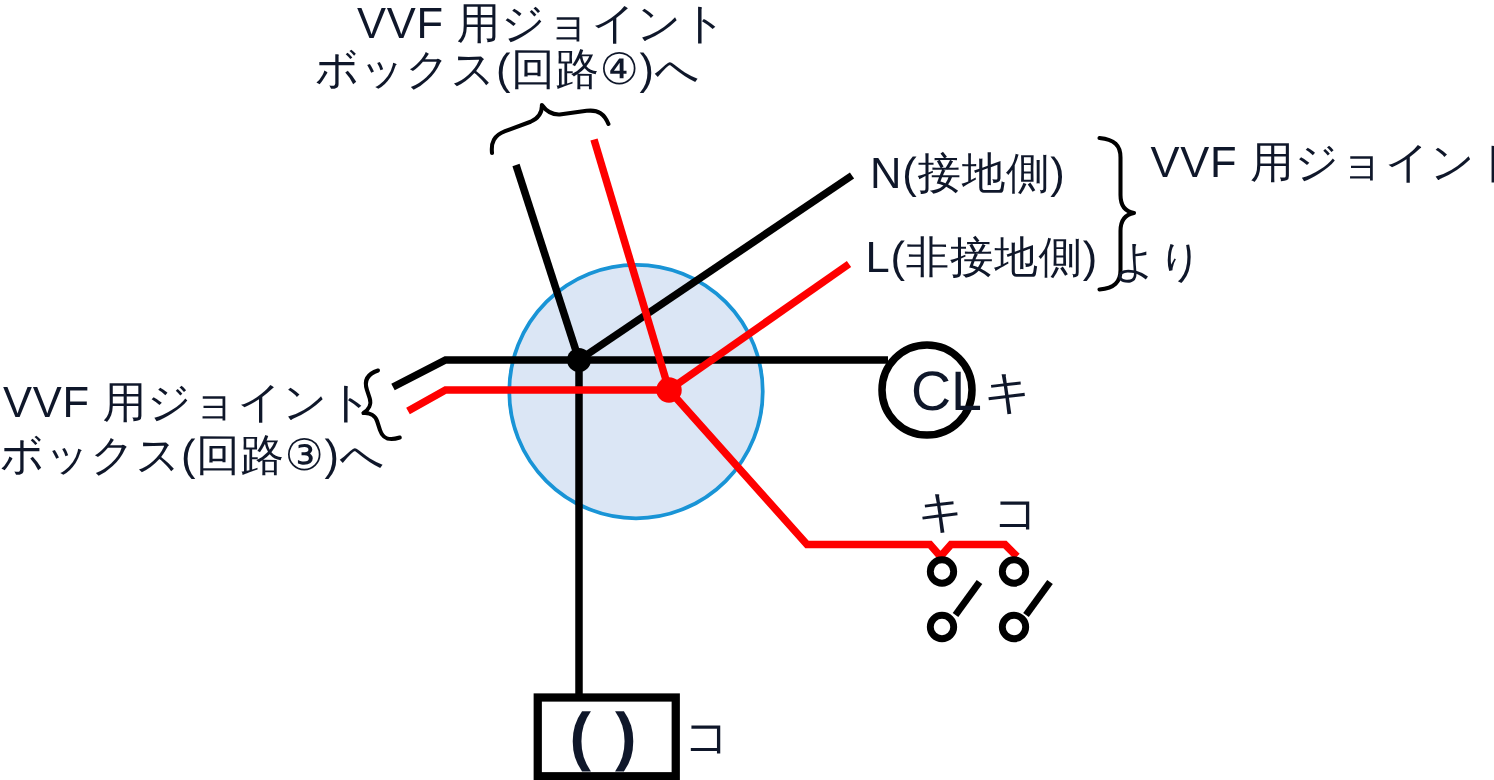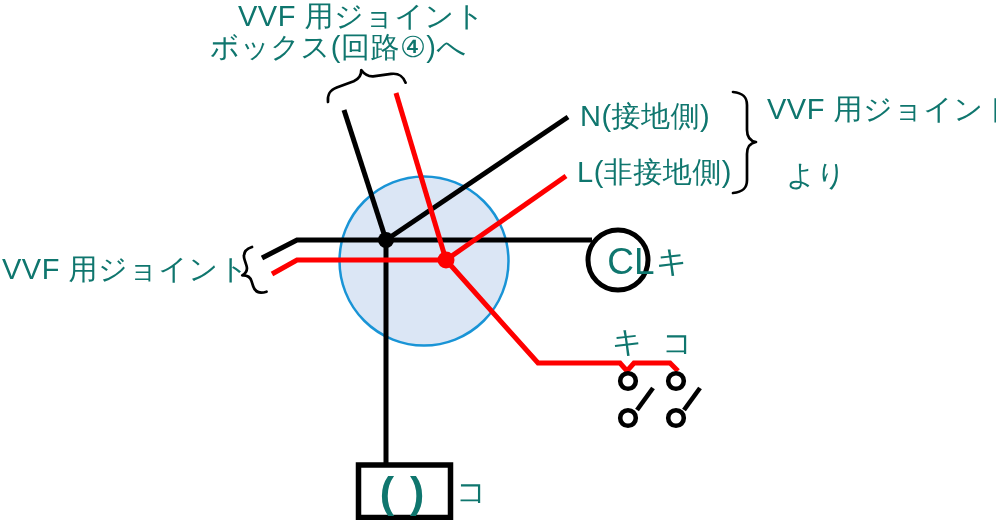--- a/index.html
+++ b/index.html
@@ -12,21 +12,21 @@
     overflow: hidden;
     font-family: "Liberation Sans", "DejaVu Sans", sans-serif;
     color: #000;
   }
   .stage svg { position: absolute; left: 0; top: 0; }
   .lbl {
     position: absolute;
     font-size: 29px;
     line-height: 1;
     white-space: nowrap;
-    color: #0f766e;
+    color: #0f172a;
     letter-spacing: 0.5px;
   }
   .center-anchor { transform: translate(-50%, -50%); }
   .cl-text { font-size: 37px; letter-spacing: 0px; margin-left: 14px; }
   .tag { font-size: 30px; }
   .lamp-tag { font-size: 31px; }
   .paren {
     font-size: 43px;
     font-weight: bold;
     letter-spacing: 2px;
@@ -82,23 +82,24 @@
     <path class="brace" transform="translate(252,247) rotate(-18)" d="M0,0 C-8,0 -11,4 -11,10 L-11,16 C-11,20 -14,23 -18,24 C-14,25 -11,28 -11,32 L-11,38 C-11,44 -8,47 0,47"></path>
   </svg>
 
   <div class="lbl" style="left:238px; top:2px;">VVF 用ジョイント</div>
   <div class="lbl" style="left:210px; top:33px;">ボックス(回路④)へ</div>
 
   <div class="lbl" style="left:580px; top:102px;">N(接地側)</div>
   <div class="lbl" style="left:577px; top:158px;text-align:right;">L(非接地側)</div>
 
   <div class="lbl" style="left:767px; top:95px;">VVF 用ジョイント</div>
-  <div class="lbl" style="left:786px; top:161px;">より</div>
+  <div class="lbl" style="left:742px; top:161px;">より</div>
 
   <div class="lbl" style="left:2px; top:255px;">VVF 用ジョイント</div>
+  <div class="lbl" style="left:0px; top:290px;">ボックス(回路③)へ</div>
 
   <div class="lbl cl-text center-anchor" style="left:617px; top:261px;">CL</div>
   <div class="lbl lamp-tag" style="left:656px; top:246px;">キ</div>
 
   <div class="lbl tag" style="left:612px; top:327px;">キ</div>
   <div class="lbl tag" style="left:662px; top:328px;">コ</div>
 
   <div class="lbl paren center-anchor" style="left:403px; top:492px;">( )</div>
   <div class="lbl tag" style="left:456px; top:477px;">コ</div>
 

